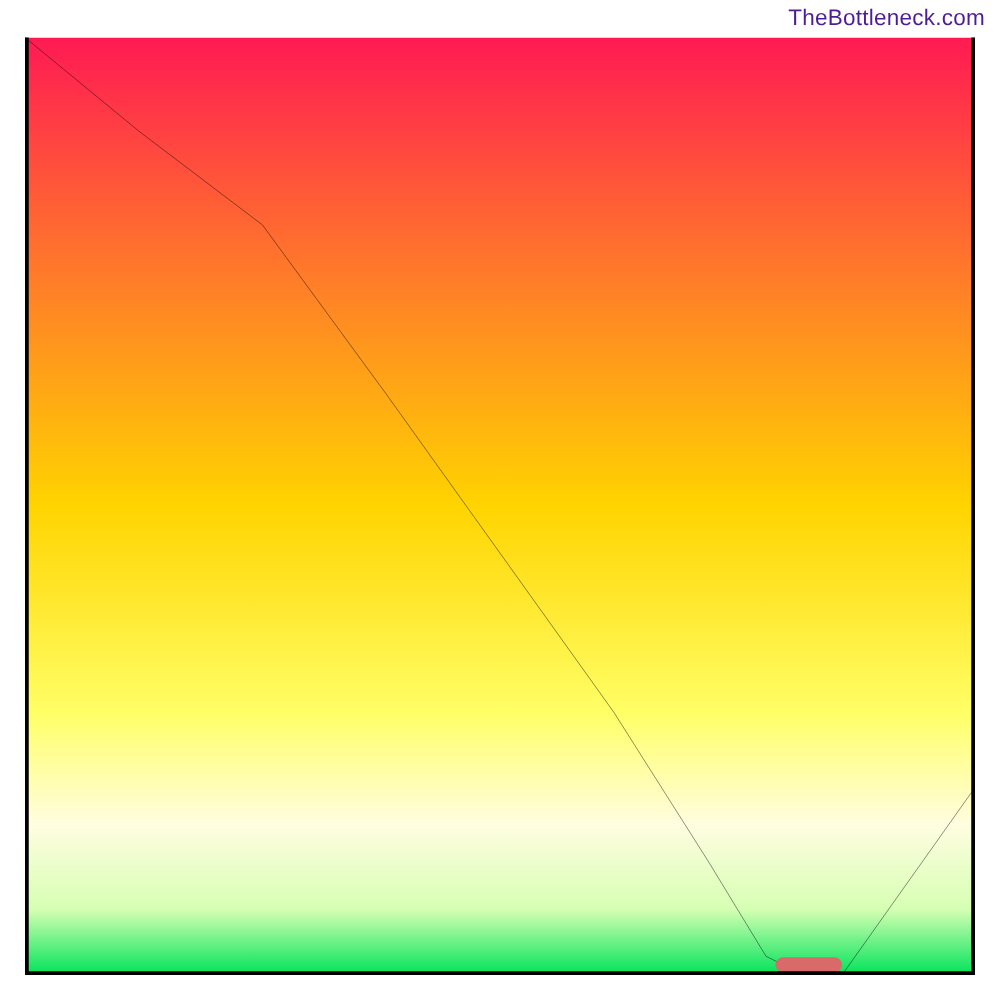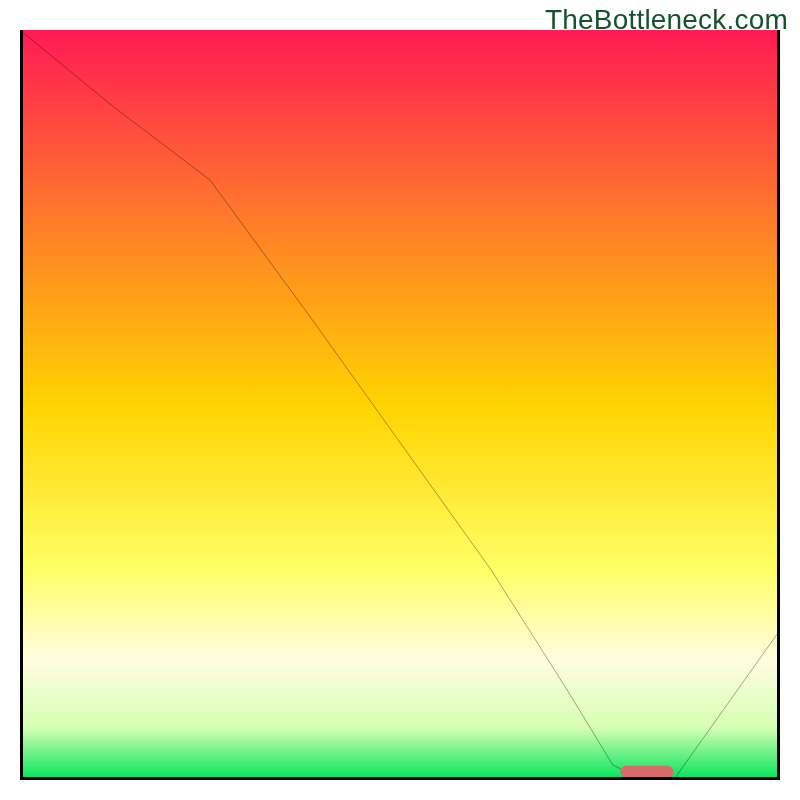--- a/index.html
+++ b/index.html
@@ -13,22 +13,22 @@
   }
   .container {
     position: relative;
     width: 800px;
     height: 800px;
   }
   .watermark {
     position: absolute;
     top: 4px;
     right: 12px;
-    color: #14532d;
-    font-size: 28px;
+    color: #4c1d95;
+    font-size: 18px;
     font-weight: 500;
     letter-spacing: 0.2px;
     z-index: 10;
   }
   .plot-frame {
     position: absolute;
     left: 20px;
     top: 30px;
     width: 760px;
     height: 750px;

